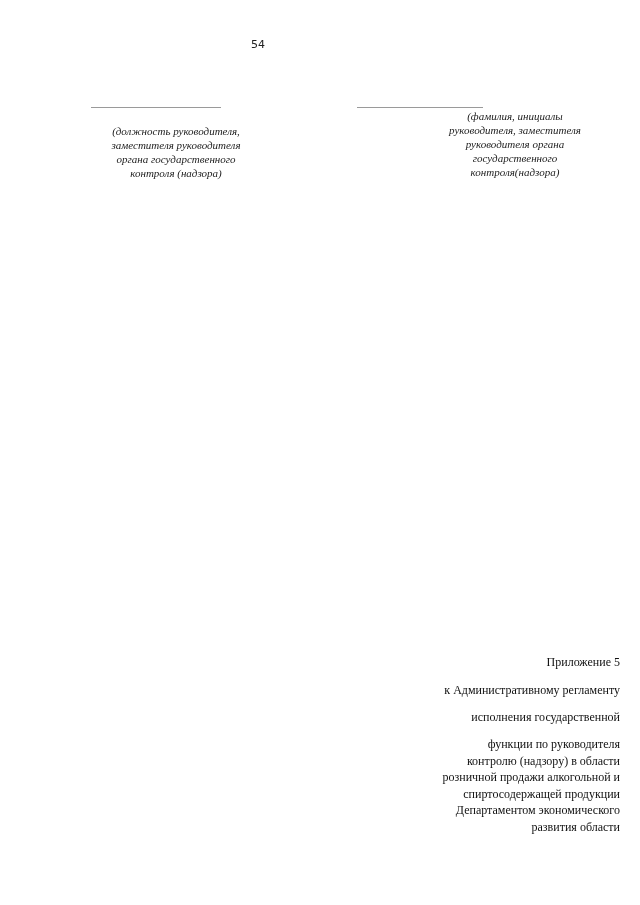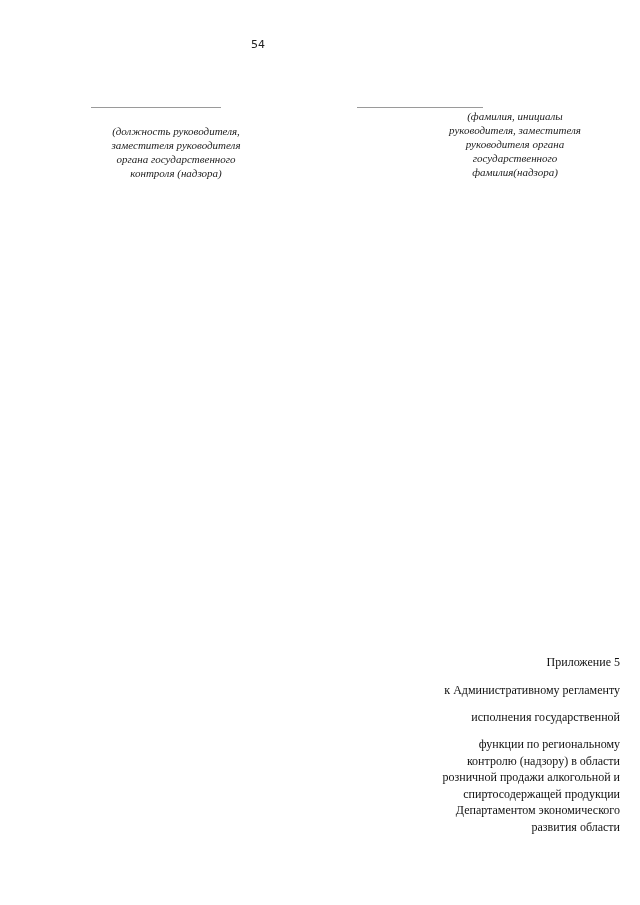--- a/index.html
+++ b/index.html
@@ -43,28 +43,28 @@
   <span class="line">заместителя руководителя</span>
   <span class="line">органа государственного</span>
   <span class="line">контроля (надзора)</span>
 </div>
 
 <div class="caption right">
   <span class="line">(фамилия, инициалы</span>
   <span class="line">руководителя, заместителя</span>
   <span class="line">руководителя органа</span>
   <span class="line">государственного</span>
-  <span class="line">фамилия(надзора)</span>
+  <span class="line">контроля(надзора)</span>
 </div>
 
 <div class="appendix">
   <p class="para p1">Приложение 5</p>
   <p class="para p2">к Административному регламенту</p>
   <p class="para p3">исполнения государственной</p>
   <div class="block">
-    <span class="line">функции по региональному</span>
+    <span class="line">функции по руководителя</span>
     <span class="line">контролю (надзору) в области</span>
     <span class="line">розничной продажи алкогольной и</span>
     <span class="line">спиртосодержащей продукции</span>
     <span class="line">Департаментом экономического</span>
     <span class="line">развития области</span>
   </div>
 </div>
 
 </body></html>

